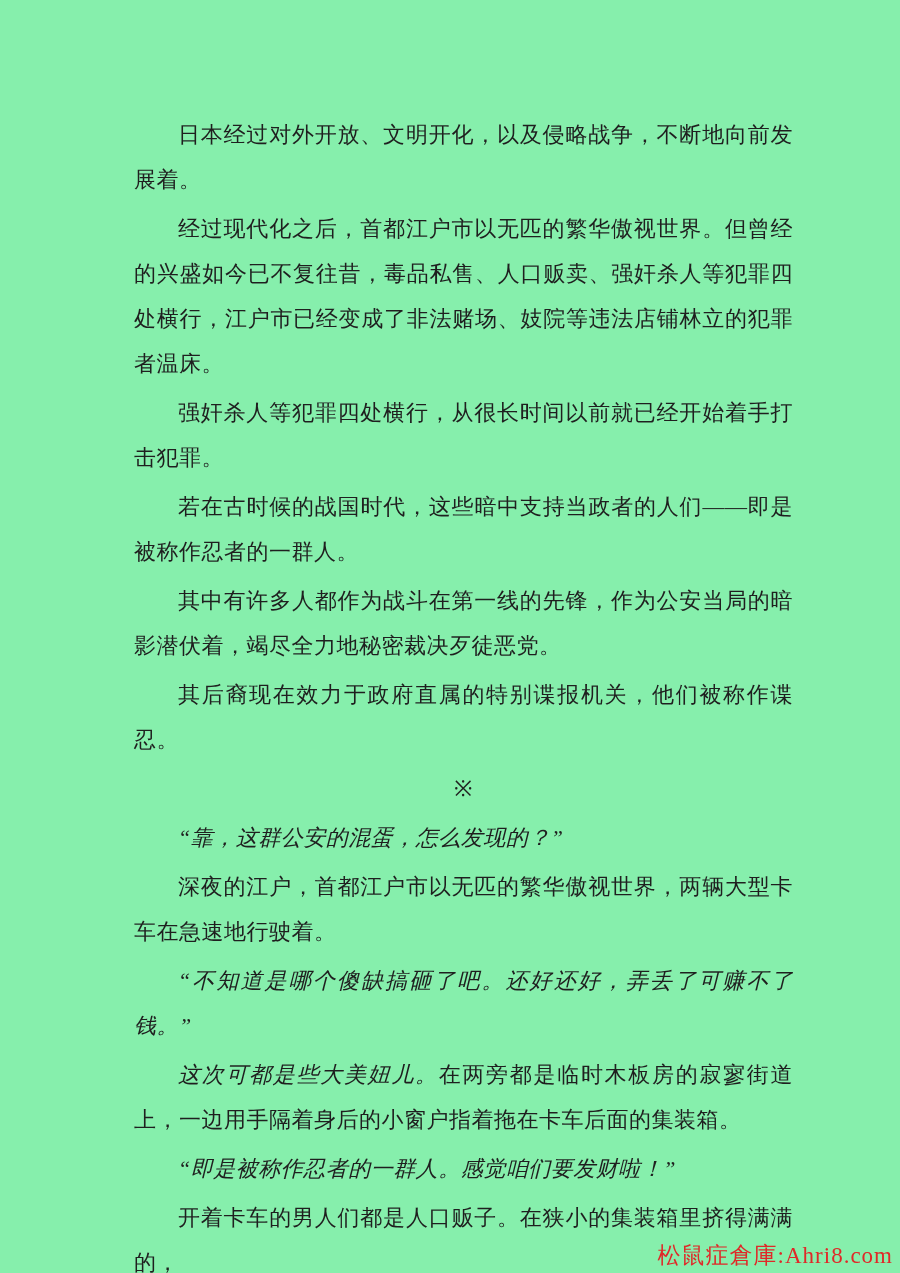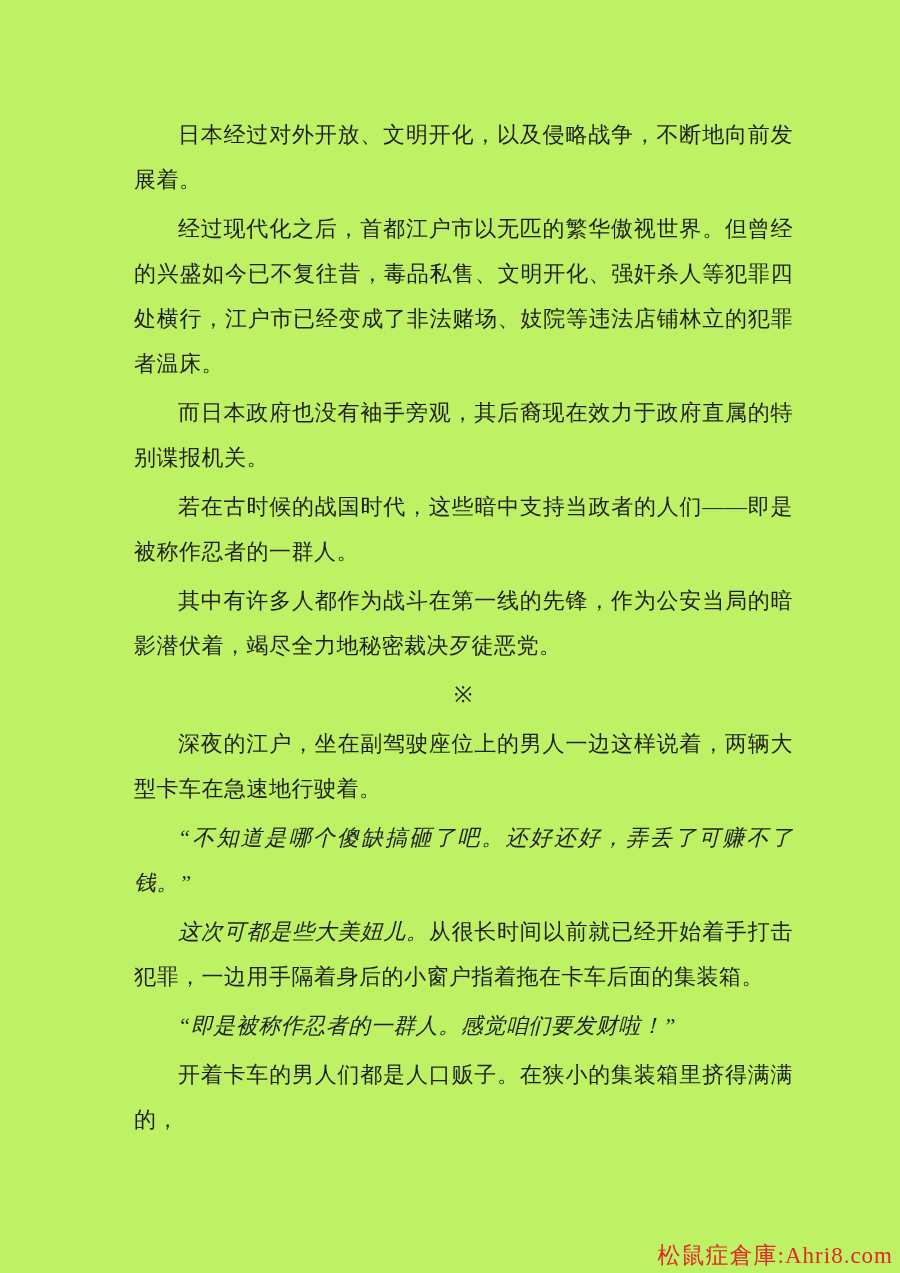--- a/index.html
+++ b/index.html
@@ -4,21 +4,21 @@
 <style>
   html, body {
     margin: 0;
     padding: 0;
     background: #ffffff;
   }
   .page {
     position: relative;
     width: 900px;
     height: 1273px;
-    background: #bef264;
+    background: #86efac;
     overflow: hidden;
     font-family: "Liberation Serif", "DejaVu Serif", serif;
   }
   .text-block {
     position: absolute;
     top: 112px;
     left: 134px;
     width: 659px;
     font-size: 22px;
     line-height: 45px;
@@ -50,25 +50,27 @@
     white-space: nowrap;
     margin-left: 40px;
   }
 </style>
 </head>
 <body>
 
 <div class="page">
   <div class="text-block">
     <p class="para">日本经过对外开放、文明开化，以及侵略战争，不断地向前发展着。</p>
-    <p class="para">经过现代化之后，首都江户市以无匹的繁华傲视世界。但曾经的兴盛如今已不复往昔，毒品私售、文明开化、强奸杀人等犯罪四处横行，江户市已经变成了非法赌场、妓院等违法店铺林立的犯罪者温床。</p>
-    <p class="para">而日本政府也没有袖手旁观，其后裔现在效力于政府直属的特别谍报机关。</p>
+    <p class="para">经过现代化之后，首都江户市以无匹的繁华傲视世界。但曾经的兴盛如今已不复往昔，毒品私售、人口贩卖、强奸杀人等犯罪四处横行，江户市已经变成了非法赌场、妓院等违法店铺林立的犯罪者温床。</p>
+    <p class="para">强奸杀人等犯罪四处横行，从很长时间以前就已经开始着手打击犯罪。</p>
     <p class="para">若在古时候的战国时代，这些暗中支持当政者的人们——即是被称作忍者的一群人。</p>
     <p class="para">其中有许多人都作为战斗在第一线的先锋，作为公安当局的暗影潜伏着，竭尽全力地秘密裁决歹徒恶党。</p>
+    <p class="para">其后裔现在效力于政府直属的特别谍报机关，他们被称作谍忍。</p>
     <p class="para divider">※</p>
-    <p class="para">深夜的江户，坐在副驾驶座位上的男人一边这样说着，两辆大型卡车在急速地行驶着。</p>
+    <p class="para dialogue">“靠，这群公安的混蛋，怎么发现的？”</p>
+    <p class="para">深夜的江户，首都江户市以无匹的繁华傲视世界，两辆大型卡车在急速地行驶着。</p>
     <p class="para dialogue">“不知道是哪个傻缺搞砸了吧。还好还好，弄丢了可赚不了钱。”</p>
-    <p class="para"><span class="dialogue-lead">这次可都是些大美妞儿。</span><span>从很长时间以前就已经开始着手打击犯罪，一边用手隔着身后的小窗户指着拖在卡车后面的集装箱。</span></p>
+    <p class="para"><span class="dialogue-lead">这次可都是些大美妞儿。</span><span>在两旁都是临时木板房的寂寥街道上，一边用手隔着身后的小窗户指着拖在卡车后面的集装箱。</span></p>
     <p class="para dialogue">“即是被称作忍者的一群人。感觉咱们要发财啦！”</p>
     <p class="para">开着卡车的男人们都是人口贩子。在狭小的集装箱里挤得满满的，</p>
   </div>
   <div class="watermark">松鼠症倉庫:Ahri8.com</div>
 </div>
 
 </body></html>

